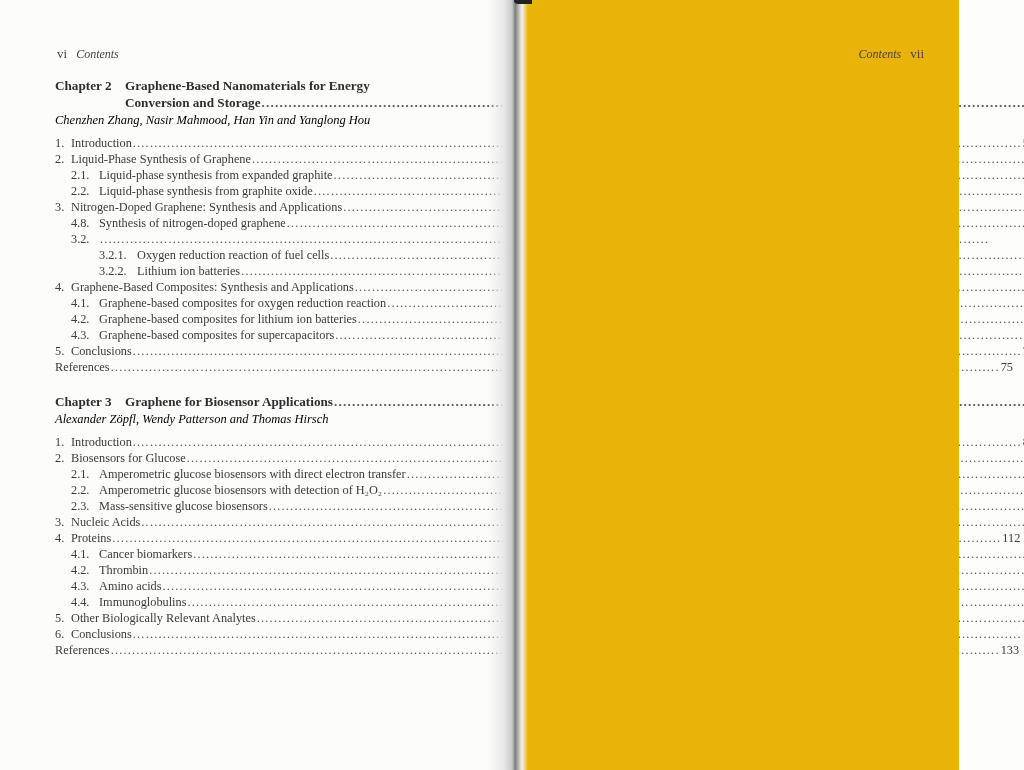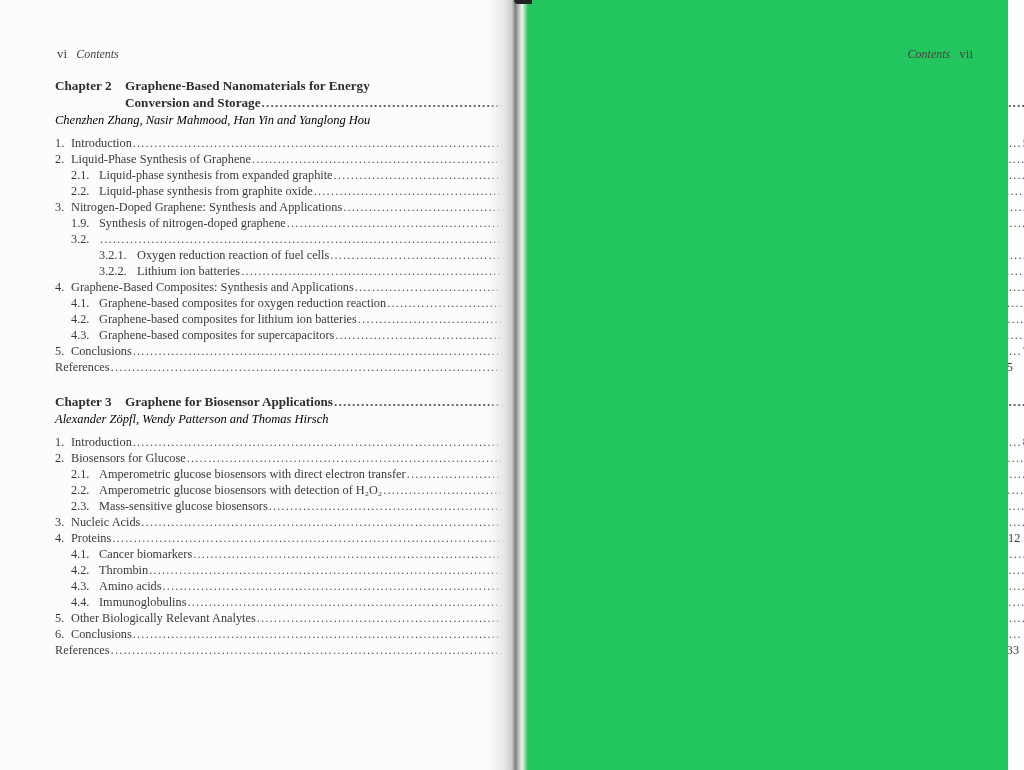--- a/index.html
+++ b/index.html
@@ -4,21 +4,21 @@
 <style>
   html, body { margin: 0; padding: 0; }
   body {
     width: 1024px; height: 770px; overflow: hidden; position: relative;
     background: #fdfdfc;
     font-family: "Liberation Serif", "DejaVu Serif", serif;
     color: #333;
   }
   .page { position: absolute; top: 0; height: 770px; }
   #left-page { left: 0; width: 512px; background: #fcfcfb; }
-  #right-page { left: 512px; width: 496px; background: #22c55e; }
+  #right-page { left: 512px; width: 447px; background: #eab308; }
   .gutter {
     position: absolute; top: 0; left: 488px; width: 40px; height: 770px;
     background: linear-gradient(to right, rgba(255,255,255,0) 0%, #e8e8e8 40%, #c9c9c9 60%, #7d7d7d 68%, #a8a8a8 74%, #f2f2f2 85%, rgba(255,255,255,0) 100%);
   }
   .gutter-corner {
     position: absolute; top: 0; left: 514px; width: 18px; height: 4px;
     background: #222; border-bottom-left-radius: 6px;
   }
   .running-head { position: absolute; top: 46px; font-size: 10px; color: #444; }
   .running-head .pnum { font-size: 13px; }
@@ -138,21 +138,21 @@
             <div class="body">
               <div class="leader-line">
                 <span class="txt">Nitrogen-Doped Graphene: Synthesis and Applications</span>
                 <span class="dots"></span>
               </div>
             </div>
           </div>
         </div>
         <div class="entry l2">
           <div class="label">
-            <span class="num">1.9.</span>
+            <span class="num">4.8.</span>
             <div class="body">
               <div class="leader-line">
                 <span class="txt">Synthesis of nitrogen-doped graphene</span>
                 <span class="dots"></span>
               </div>
             </div>
           </div>
         </div>
         <div class="entry l2">
           <div class="label">

